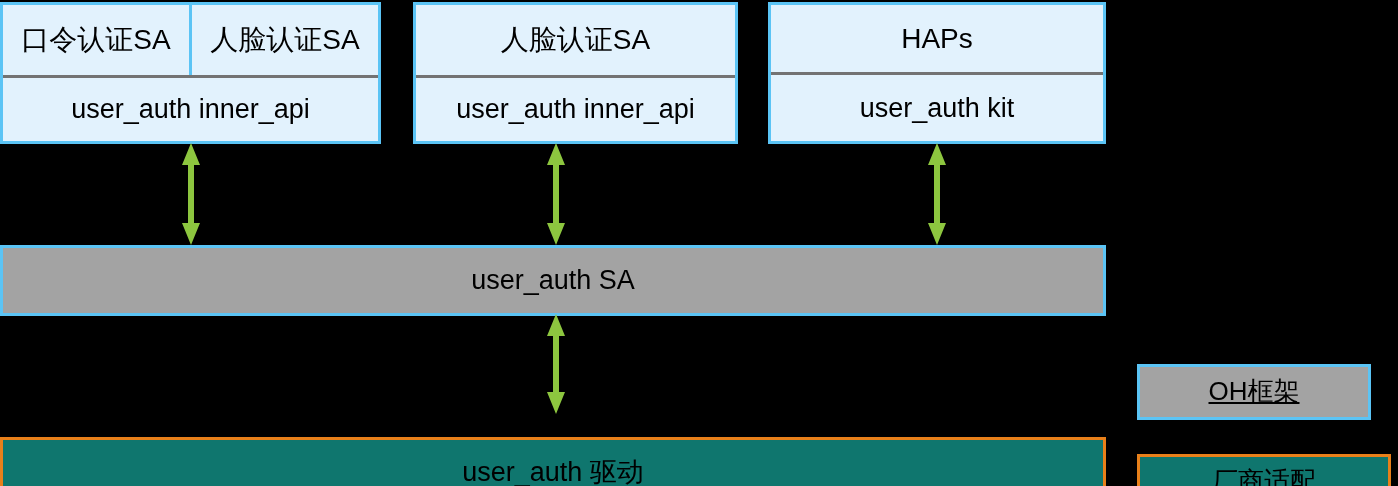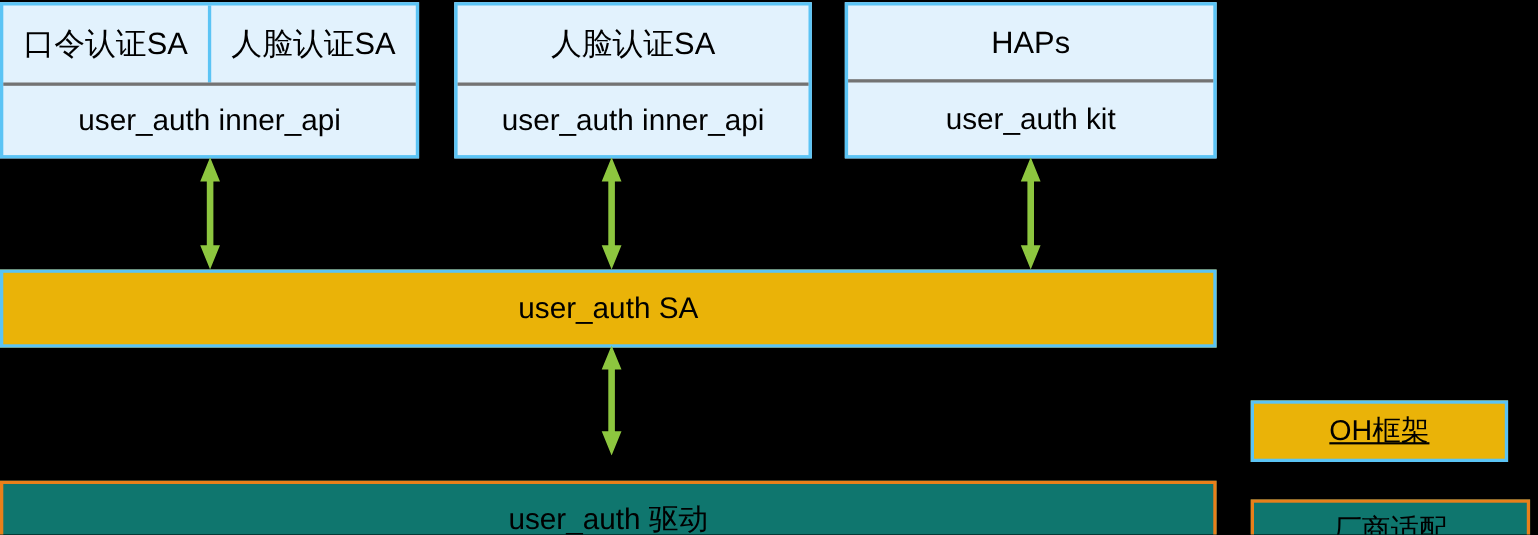--- a/index.html
+++ b/index.html
@@ -23,21 +23,21 @@
     background: #000000;
   }
 
   
   .box {
     position: absolute;
     box-sizing: border-box;
     display: flex;
     align-items: center;
     justify-content: center;
-    background: #eab308;
+    background: #a3a3a3;
     border: 3px solid #5bc4f5;
     color: #000000;
     text-align: center;
     line-height: 1.15;
     white-space: nowrap;
   }
   .box.vendor {
     background: #0f766e;
     border-color: #e8801a;
     margin-top: 23px;

